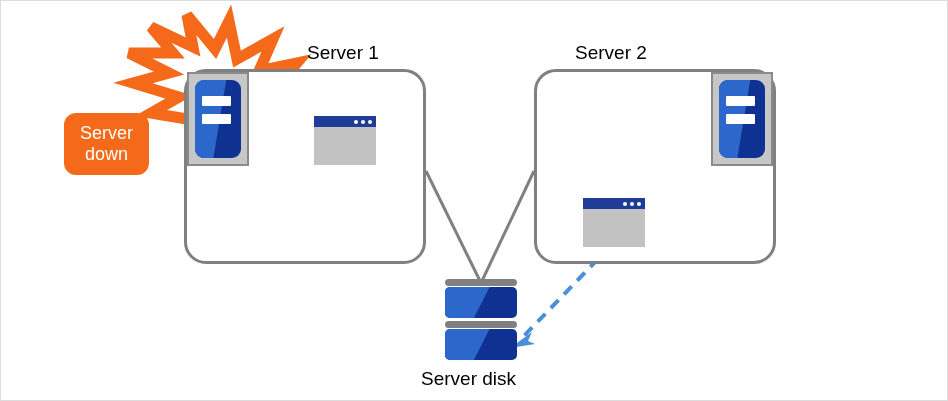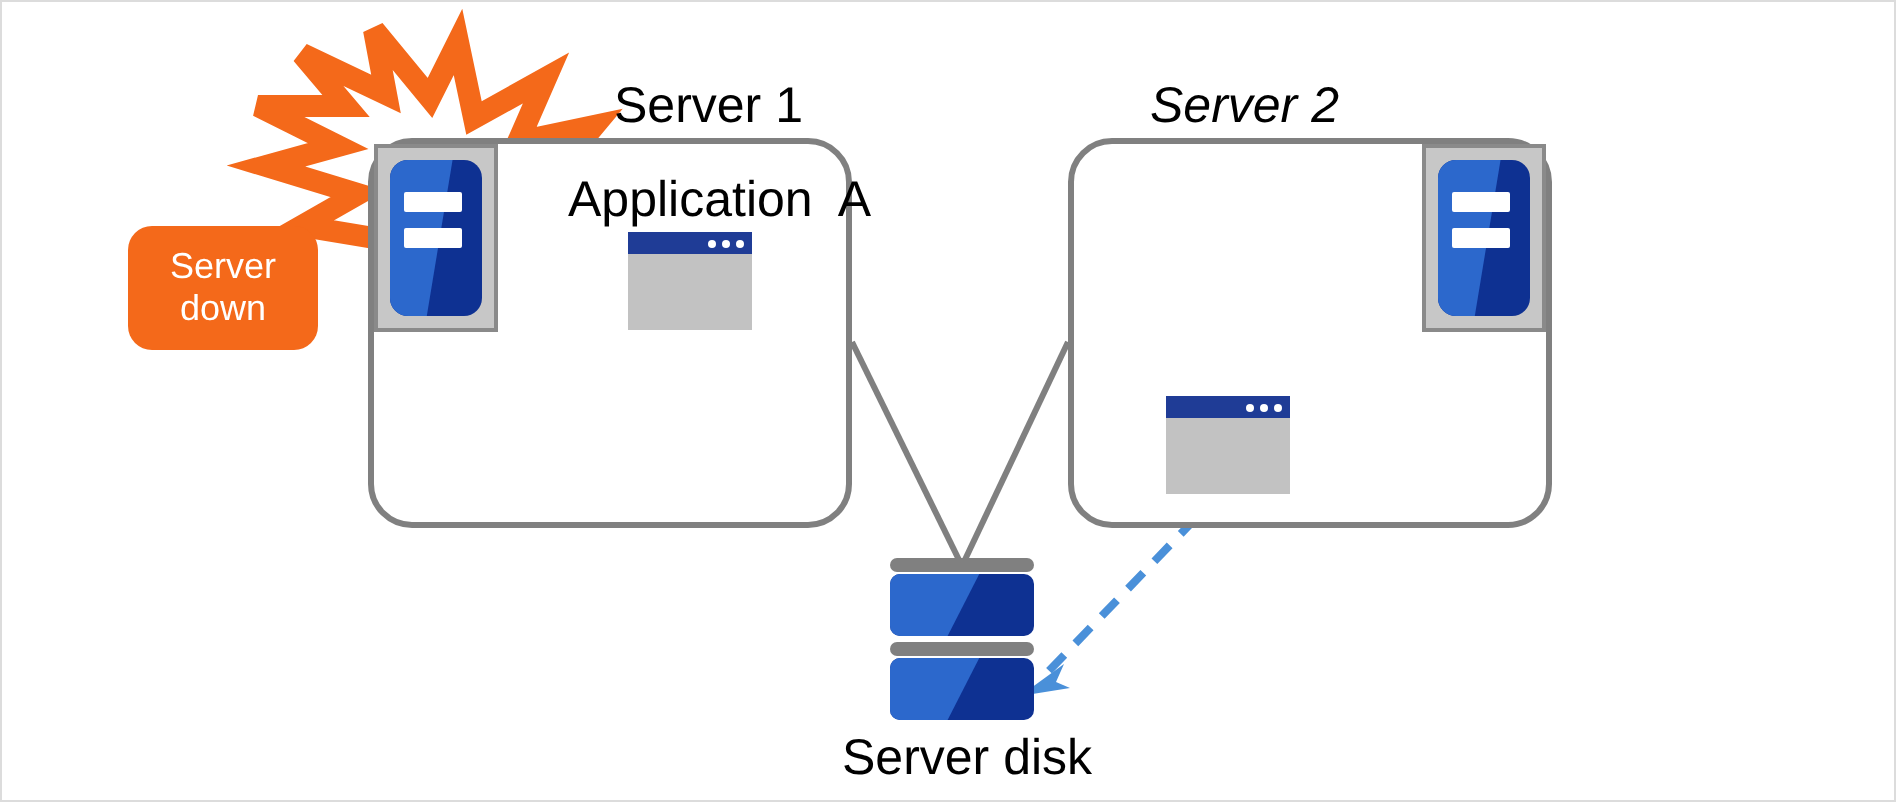--- a/index.html
+++ b/index.html
@@ -24,27 +24,27 @@
     left: 0;
     top: 0;
     width: 948px;
     height: 401px;
     pointer-events: none;
   }
   
   .label {
     position: absolute;
     color: #000000;
-    font-size: 25px;
+    font-size: 19px;
     line-height: 22px;
     white-space: pre;
     font-family: "Liberation Sans", sans-serif;
   }
   #server1-title { left: 306px; top: 41px; }
-  #server2-title { left: 574px; top: 41px; font-style: italic; }
+  #server2-title { left: 574px; top: 41px; }
   #app-a-label  { left: 283px; top: 88px; }
   #app-b-label  { left: 552px; top: 170px; }
   #shared-disk-label { left: 420px; top: 367px; }
 
   
   .server-box {
     position: absolute;
     border: 3px solid #808080;
     border-radius: 22px;
     background: #ffffff;
@@ -152,21 +152,21 @@
     background: #2c68cc;
     clip-path: polygon(0 0, 62% 0, 40% 100%, 0 100%);
   }
   .disk-gap { height: 3px; }
 
   
   #server-down-badge {
     position: absolute;
     left: 63px;
     top: 112px;
-    width: 95px;
+    width: 85px;
     height: 62px;
     background: #f4691a;
     border-radius: 12px;
     color: #ffffff;
     font-size: 18px;
     line-height: 21px;
     display: flex;
     flex-direction: column;
     align-items: center;
     justify-content: center;
@@ -199,21 +199,20 @@
 
   <div class="server-box" id="server1-box"></div>
 
   <div class="server-icon" id="server1-icon">
     <div class="server-icon-inner">
       <div class="server-bar b1"></div>
       <div class="server-bar b2"></div>
     </div>
   </div>
 
-  <div class="label" id="app-a-label">Application  A</div>
 
   <div class="app-window" id="app-a-window">
     <div class="app-titlebar">
       <span class="app-dot"></span>
       <span class="app-dot"></span>
       <span class="app-dot"></span>
     </div>
   </div>
 
   <div class="label" id="server2-title">Server 2</div>

